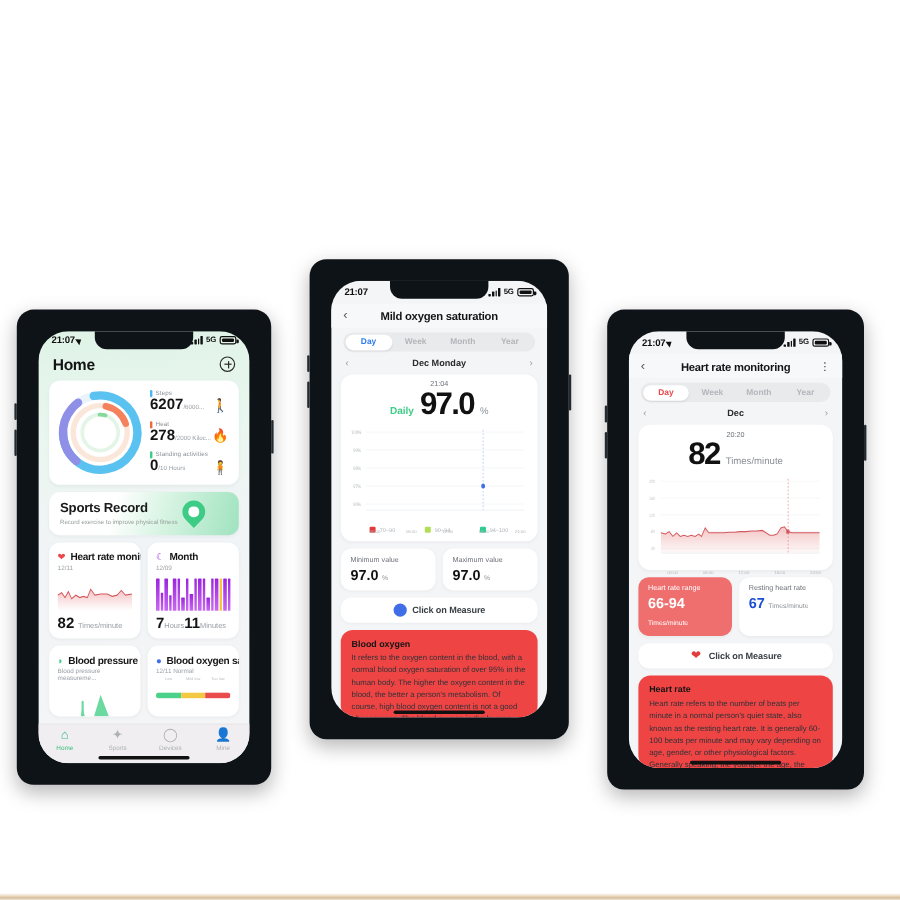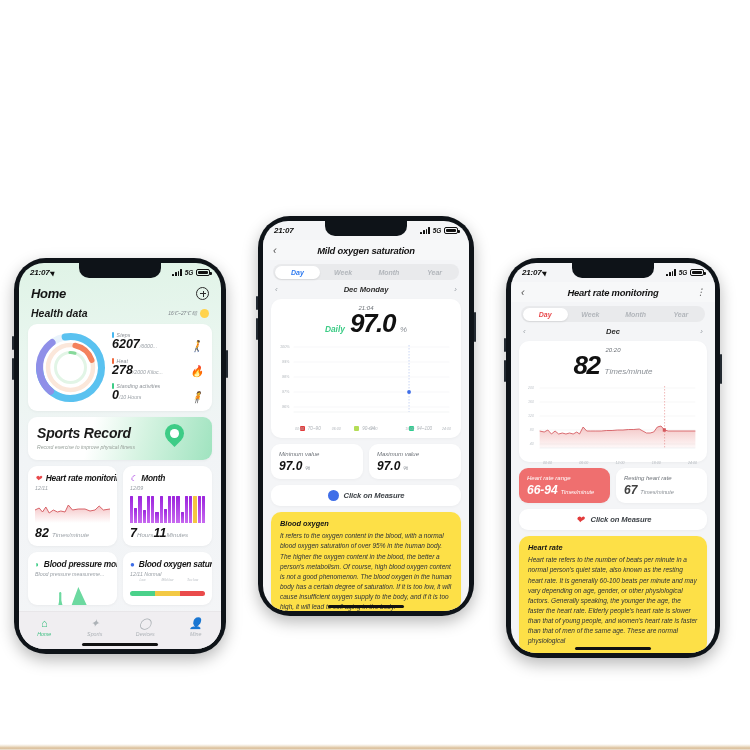--- a/index.html
+++ b/index.html
@@ -27,24 +27,23 @@
     font-weight:400;
     color:#1b1b1b;
     line-height:1.45;
     transform:scaleX(0.95);
   }
   
   .stage { position:absolute; left:0; top:0; width:750px; height:750px; }
   .phone {
     position:absolute;
     background:#0e1318;
-    border-radius:32px;
-    padding:5px;
+    border-radius:14px;
+    padding:18px;
     box-shadow:0 6px 16px rgba(0,0,0,.28);
-    font-style:italic;
   }
   .screen {
     width:100%; height:100%;
     border-radius:25px;
     overflow:hidden;
     position:relative;
     background:#fff;
   }
   .phone.left   { left:14px;  top:258px; width:212px; height:396px; }
   .phone.mid    { left:258px; top:216px; width:216px; height:400px; }
@@ -101,21 +100,21 @@
   .m-lab { font-size:5.2px; color:#8b9096; display:flex; align-items:center; gap:3px; letter-spacing:.1px; }
   .m-lab b { display:inline-block; width:1.6px; height:6px; border-radius:1px; }
   .m-val { font-size:12.5px; font-weight:700; color:#141414; letter-spacing:-.4px; line-height:1.1; }
   .m-val span { font-size:5.2px; font-weight:400; color:#9aa0a6; letter-spacing:0; }
   .m-ic { font-size:11px; line-height:1; }
   .sports {
     margin:0 9px 6px; border-radius:9px; height:43px; position:relative; overflow:hidden;
     background:linear-gradient(105deg,#ffffff 0%,#ffffff 34%,#d5f3e1 62%,#9fe3bf 100%);
     box-shadow:0 1px 3px rgba(0,0,0,.045);
   }
-  .sports h3 { font-size:14px; font-weight:700; color:#1b1b1b; margin:8px 0 0 9px; letter-spacing:-.2px; }
+  .sports h3 { font-size:11px; font-weight:700; color:#1b1b1b; margin:8px 0 0 9px; letter-spacing:-.2px; }
   .sports p { font-size:5.1px; color:#97a09a; margin:3px 0 0 9px; }
   .pin { position:absolute; right:28px; top:7px; width:19px; height:25px; }
   .pin .b { width:19px; height:19px; border-radius:50% 50% 50% 0; background:#3dcc86; transform:rotate(-45deg); }
   .pin .h { position:absolute; left:5.3px; top:5.3px; width:8.4px; height:8.4px; border-radius:50%; background:#fff; }
   .grid2 { display:flex; gap:6px; margin:0 9px 6px; }
   .mini { flex:1; background:#fff; border-radius:9px; padding:7px 7px 6px; box-shadow:0 1px 3px rgba(0,0,0,.045); overflow:hidden; }
   .mini-h { display:flex; align-items:center; gap:4px; }
   .mini-h .ttl { font-size:8.4px; font-weight:700; color:#171717; white-space:nowrap; letter-spacing:-.25px; }
   .mini-d { font-size:5.3px; color:#9aa0a6; margin-top:2px; }
   .mini-v { font-size:12.5px; font-weight:700; color:#141414; letter-spacing:-.4px; }
@@ -169,21 +168,21 @@
   .statcard { flex:1; background:#fff; border-radius:9px; padding:6px 8px; box-shadow:0 1px 3px rgba(0,0,0,.04); }
   .statcard .k { font-size:6px; color:#6d7278; line-height:1.35; }
   .statcard .v { font-size:12px; font-weight:700; color:#111; letter-spacing:-.4px; margin-top:1px; }
   .statcard .v span { font-size:5.6px; font-weight:400; color:#8b9096; letter-spacing:0; }
   .statcard.hl { background:#ef6f6f; }
   .statcard.hl .k, .statcard.hl .v, .statcard.hl .v span { color:#fff; }
   .measure { background:#fff; border-radius:9px; margin:0 8px 6px; height:21px; display:flex; align-items:center; justify-content:center; gap:5px; box-shadow:0 1px 3px rgba(0,0,0,.04); }
   .measure .mi { width:11px; height:11px; border-radius:50%; background:#3f6ee8; display:flex; align-items:center; justify-content:center; }
   .measure .mi.hrt { background:none; font-size:10px; color:#e23b3b; line-height:1; }
   .measure .ml { font-size:7.6px; font-weight:700; color:#3a3f44; letter-spacing:-.1px; }
-  .infocard { background:#fde047; border-radius:10px; margin:0 8px 0; padding:7px 9px 8px; flex:1; overflow:hidden; box-shadow:0 1px 3px rgba(0,0,0,.04); }
+  .infocard { background:#ef4444; border-radius:10px; margin:0 8px 0; padding:7px 9px 8px; flex:1; overflow:hidden; box-shadow:0 1px 3px rgba(0,0,0,.04); }
   .infocard h4 { font-size:7.4px; font-weight:700; color:#141414; margin-bottom:3px; }
   .infocard p { font-size:6.5px; line-height:1.55; color:#2e3237; }
 
   .floor { position:absolute; left:0; bottom:0; width:750px; height:6px;
            background:linear-gradient(180deg,#ffffff 0%,#f0e4d2 35%,#d9bd96 70%,#efe6da 100%); }
 </style>
 </head>
 <body>
 
 <div class="stage">
@@ -214,27 +213,20 @@
                 <i></i>
               </span>
           </div>
         </div>
 
         <div class="p1-title">
           <h2>Home</h2>
           <span class="circ-ic"></span>
         </div>
 
-        <div class="sec-head">
-          <span class="lbl">Health data</span>
-          <span class="wx">
-            <span class="t">16℃~27℃ 晴</span>
-            <span class="sun"></span>
-          </span>
-        </div>
 
         <div class="card hd-card">
           <div class="rings">
             <svg viewBox="0 0 73 73" width="73" height="73">
               <circle cx="36.5" cy="36.5" r="31" fill="none" stroke="#e9f3fb" stroke-width="7"></circle>
               <circle cx="36.5" cy="36.5" r="31" fill="none" stroke="#5ac2f0" stroke-width="7" stroke-linecap="round" stroke-dasharray="152 195" transform="rotate(-100 36.5 36.5)"></circle>
               <circle cx="36.5" cy="36.5" r="31" fill="none" stroke="#8f8fe8" stroke-width="7" stroke-linecap="round" stroke-dasharray="56 195" transform="rotate(130 36.5 36.5)"></circle>
               <circle cx="36.5" cy="36.5" r="22.5" fill="none" stroke="#fbe7da" stroke-width="4.5"></circle>
               <circle cx="36.5" cy="36.5" r="22.5" fill="none" stroke="#f4825c" stroke-width="5.5" stroke-linecap="round" stroke-dasharray="23 142" transform="rotate(-78 36.5 36.5)"></circle>
               <circle cx="36.5" cy="36.5" r="15" fill="none" stroke="#e2f5e6" stroke-width="3"></circle>
@@ -600,21 +592,21 @@
           </div>
         </div>
 
         <div class="twoup">
           <div class="statcard hl">
             <div class="k">Heart rate range</div>
             <div class="v"><span style="font-size:12px;font-weight:700;">66-94</span> <span>Times/minute</span></div>
           </div>
           <div class="statcard">
             <div class="k">Resting heart rate</div>
-            <div class="v"><span style="font-size:12px;font-weight:700;color:#404040">67</span> <span>Times/minute</span></div>
+            <div class="v"><span style="font-size:12px;font-weight:700;color:#1d4ed8">67</span> <span>Times/minute</span></div>
           </div>
         </div>
 
         <div class="measure">
           <span class="mi hrt">❤</span>
           <span class="ml">Click on Measure</span>
         </div>
 
         <div class="infocard">
           <h4>Heart rate</h4>

